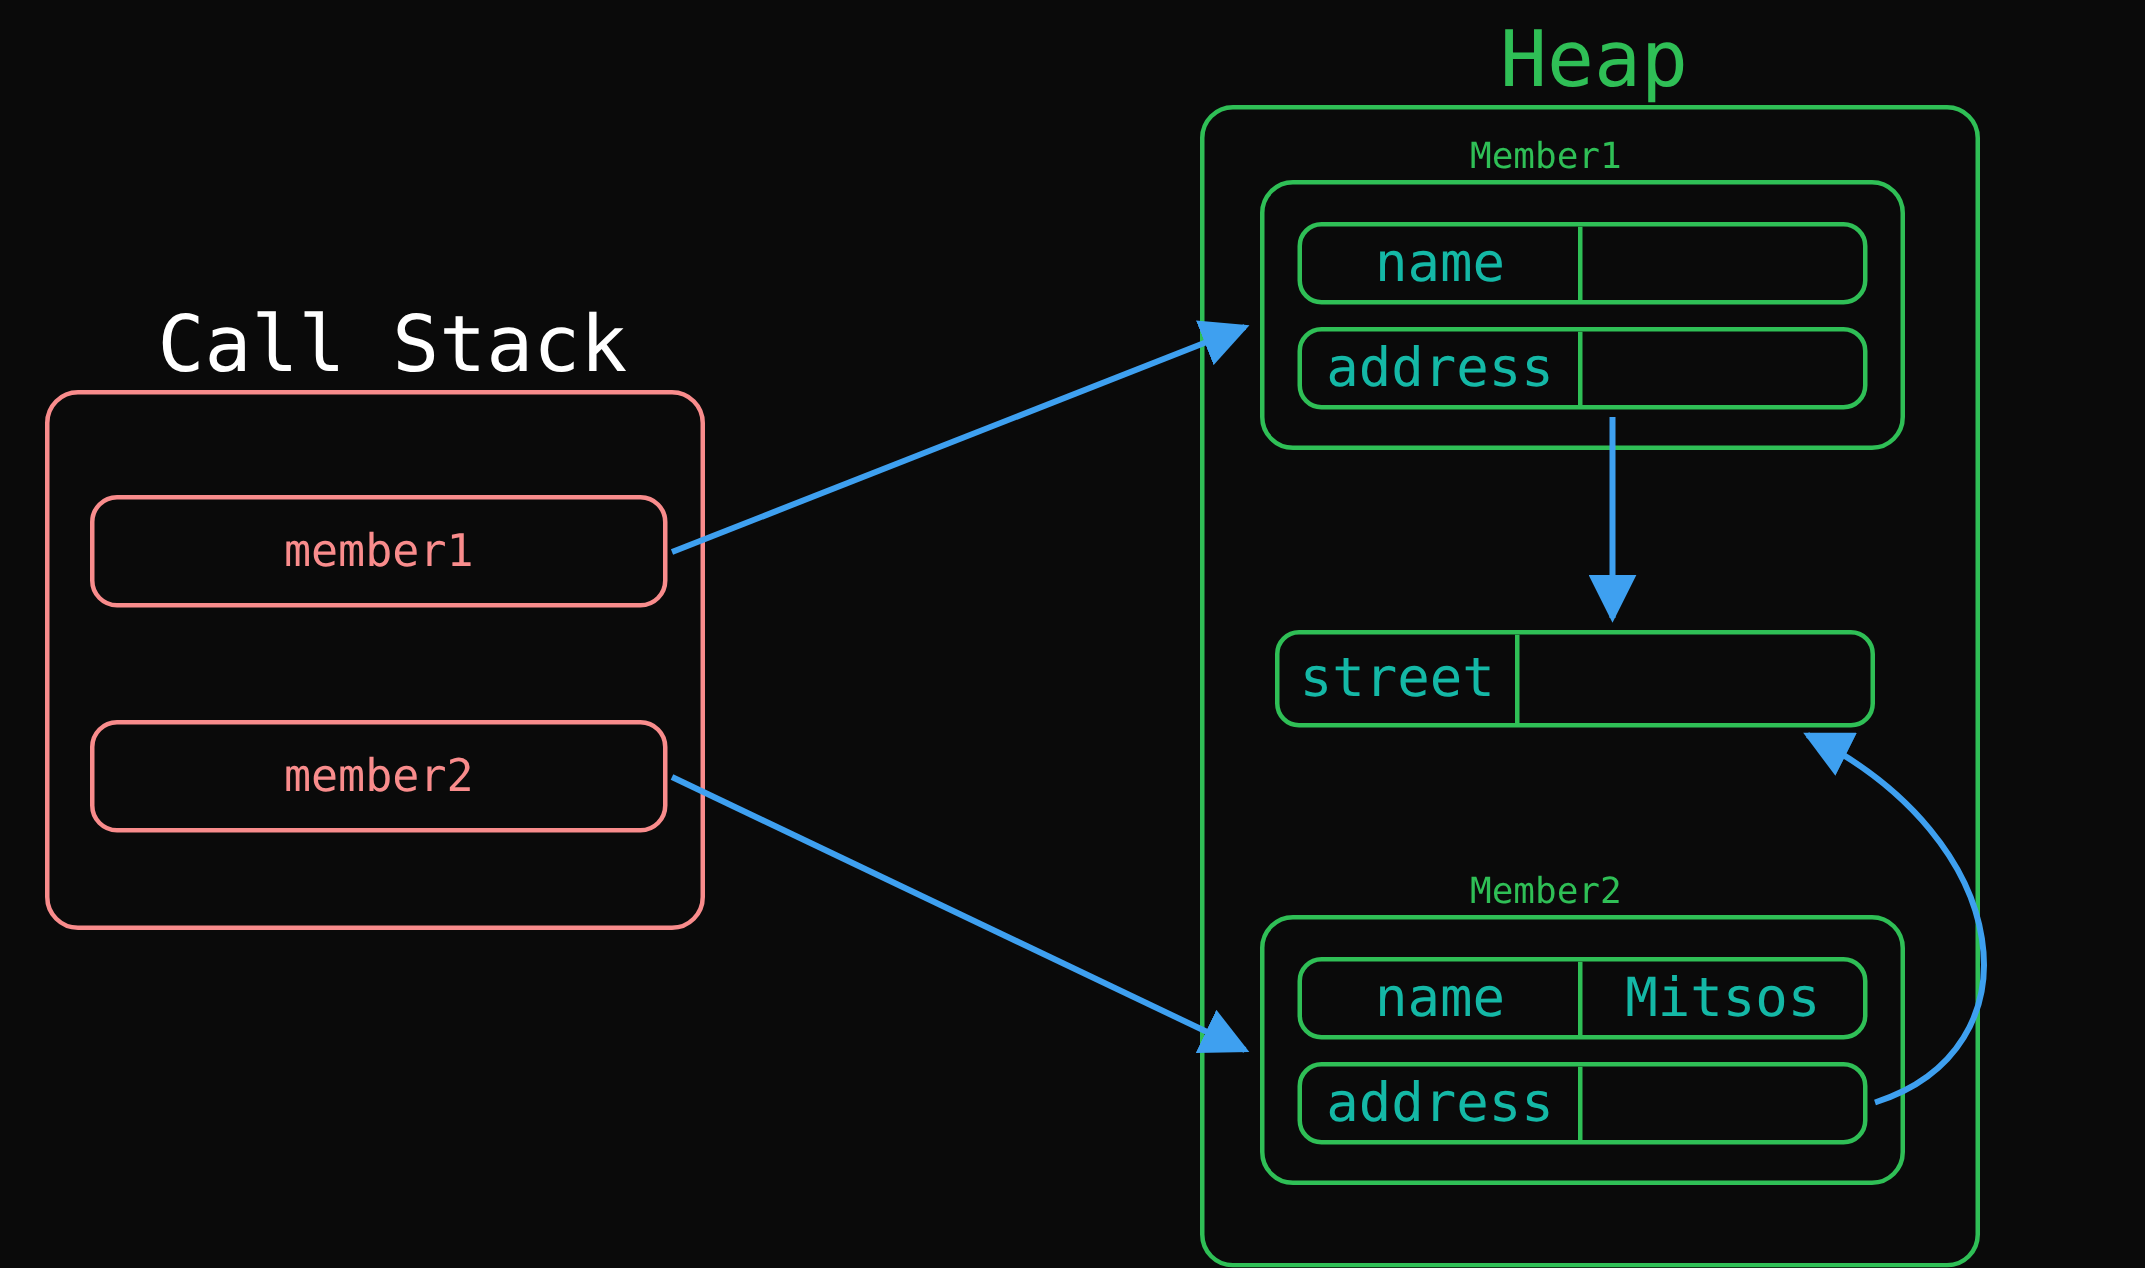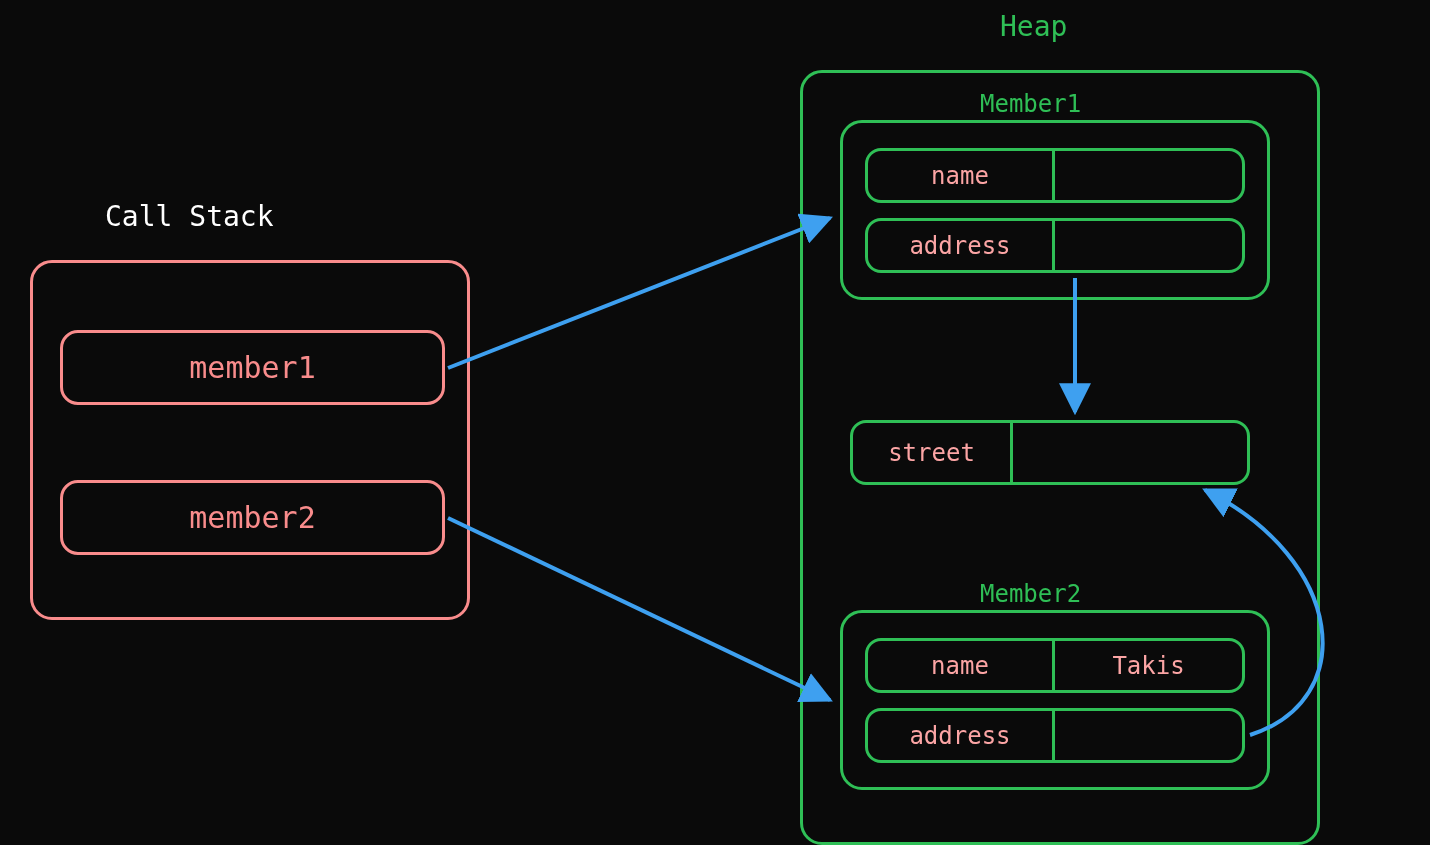--- a/index.html
+++ b/index.html
@@ -1,27 +1,27 @@
 <!DOCTYPE html>
 <html><head>
 <meta charset="utf-8">
 <style>
   html,body{margin:0;padding:0;width:1430px;height:845px;background:#0a0a0a;overflow:hidden}
   *{box-sizing:border-box;font-family:ui-monospace,Menlo,Consolas,monospace}
   .canvas{position:relative;width:1430px;height:845px}
-  .title{position:absolute;font-size:28px;font-weight:400;white-space:nowrap}
+  .title{position:absolute;font-size:52px;font-weight:400;white-space:nowrap}
   .stack-title{color:#ffffff}
   .heap-title{color:#2fbf56}
   .box{position:absolute;border:3px solid;border-radius:22px;background:transparent}
   .pink{border-color:#f98c8c;color:#f98c8c}
   .green{border-color:#2fbf56;color:#2fbf56}
   .var-box{position:absolute;border:3px solid #f98c8c;border-radius:18px;display:flex;align-items:center;justify-content:center;font-size:30px;color:#f98c8c}
   .obj-label{position:absolute;color:#2fbf56;font-size:24px;white-space:nowrap}
   .row{position:absolute;display:flex;border:3px solid #2fbf56;border-radius:16px;overflow:hidden}
-  .row>div{display:flex;align-items:center;justify-content:center;color:#fca5a5;font-size:24px;height:100%}
+  .row>div{display:flex;align-items:center;justify-content:center;color:#14b8a6;font-size:36px;height:100%}
   .row .k{border-right:3px solid #2fbf56}
   svg.arrows{position:absolute;left:0;top:0;width:1430px;height:845px;pointer-events:none}
 </style>
 </head>
 <body>
 
 <div class="canvas">
 
   <div class="title stack-title" style="left:105px;top:200px">Call Stack</div>
   <div class="box pink" style="left:30px;top:260px;width:440px;height:360px"></div>
@@ -42,21 +42,21 @@
   </div>
 
   <div class="row" style="left:850px;top:420px;width:400px;height:65px">
     <div class="k" style="width:160px">street</div>
   </div>
 
   <div class="obj-label" style="left:980px;top:580px">Member2</div>
   <div class="box green" style="left:840px;top:610px;width:430px;height:180px"></div>
   <div class="row" style="left:865px;top:638px;width:380px;height:55px">
     <div class="k" style="width:50%">name</div>
-    <div style="width:50%">Takis</div>
+    <div style="width:50%">Mitsos</div>
   </div>
   <div class="row" style="left:865px;top:708px;width:380px;height:55px">
     <div class="k" style="width:50%">address</div>
     <div style="width:50%"></div>
   </div>
 
   <svg class="arrows">
     <defs>
       <marker id="ah" viewBox="0 0 10 10" refX="9" refY="5" markerWidth="8" markerHeight="8" orient="auto-start-reverse">
         <path d="M0,0 L10,5 L0,10 z" fill="#3ea0f0"></path>

